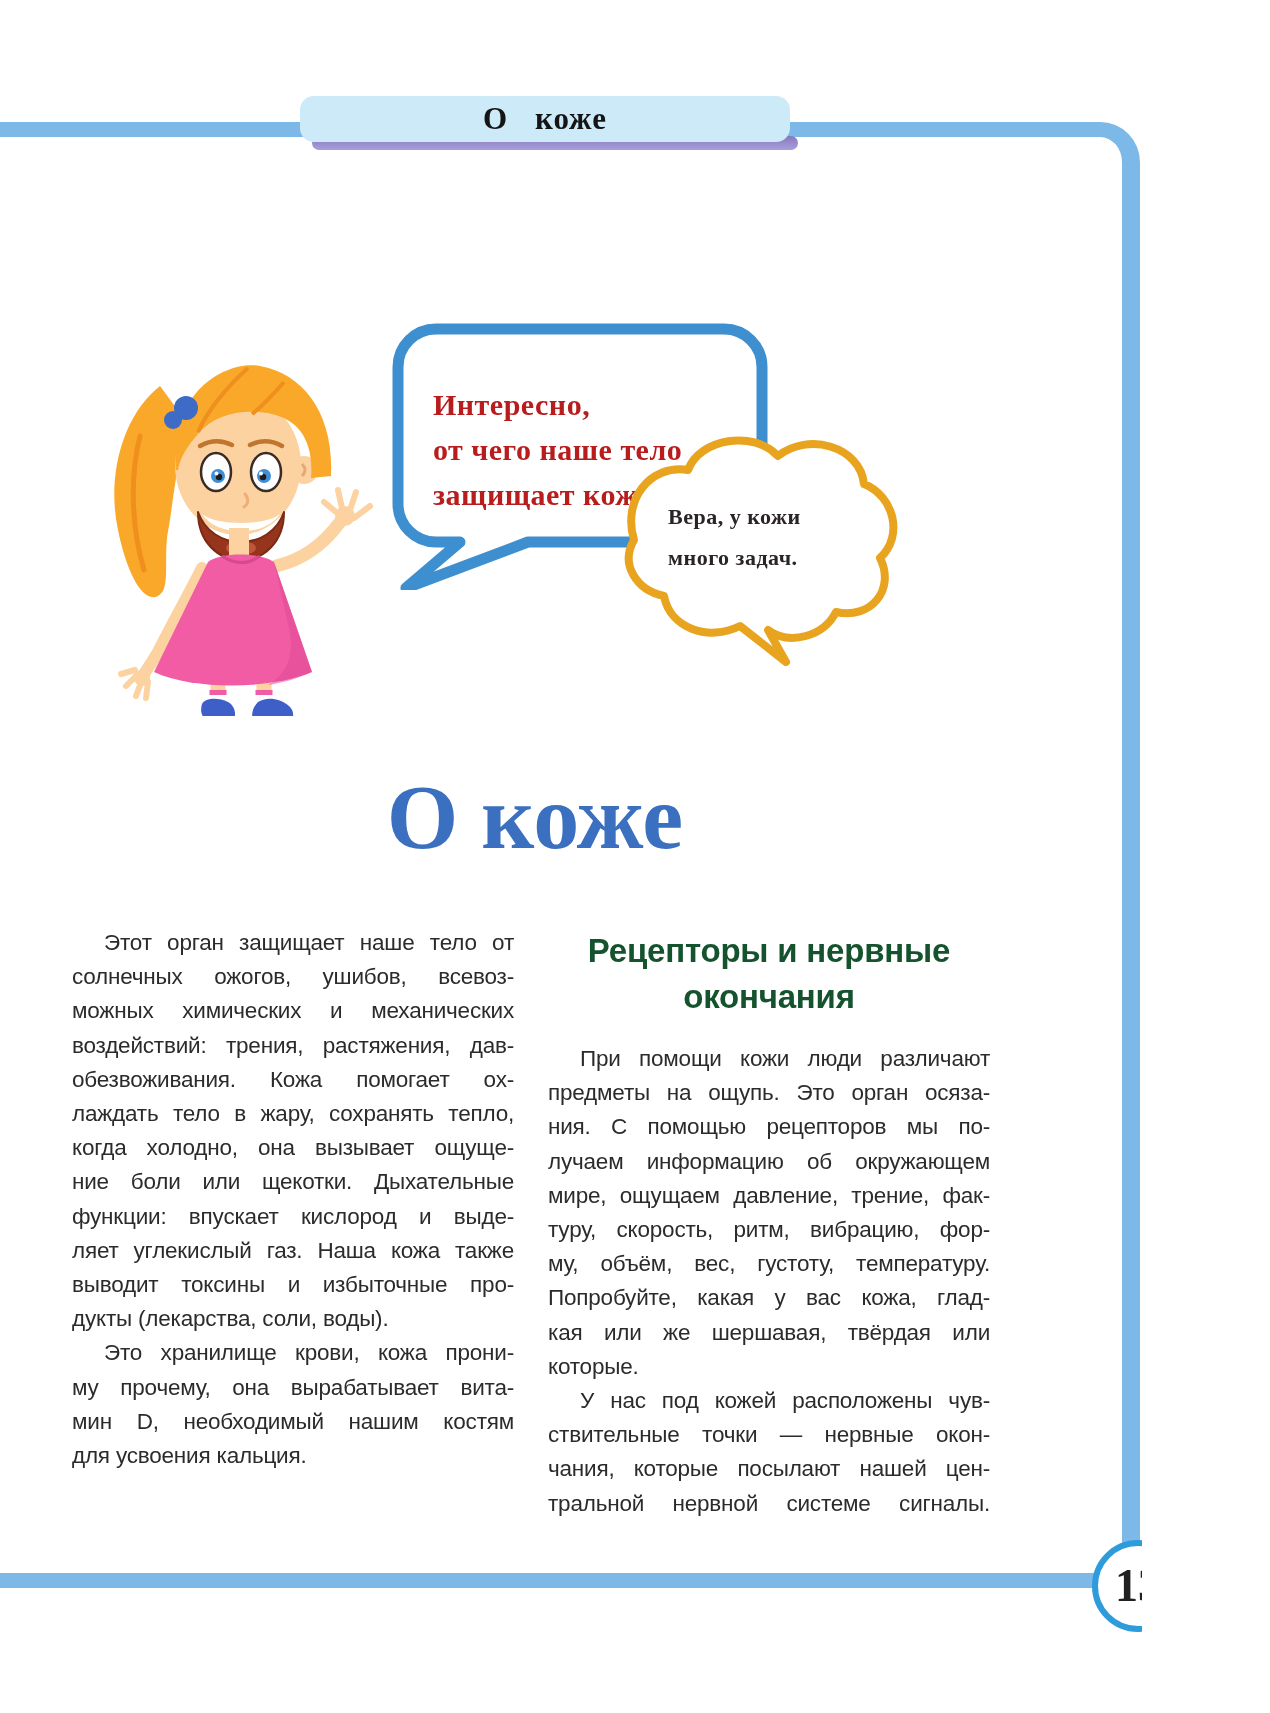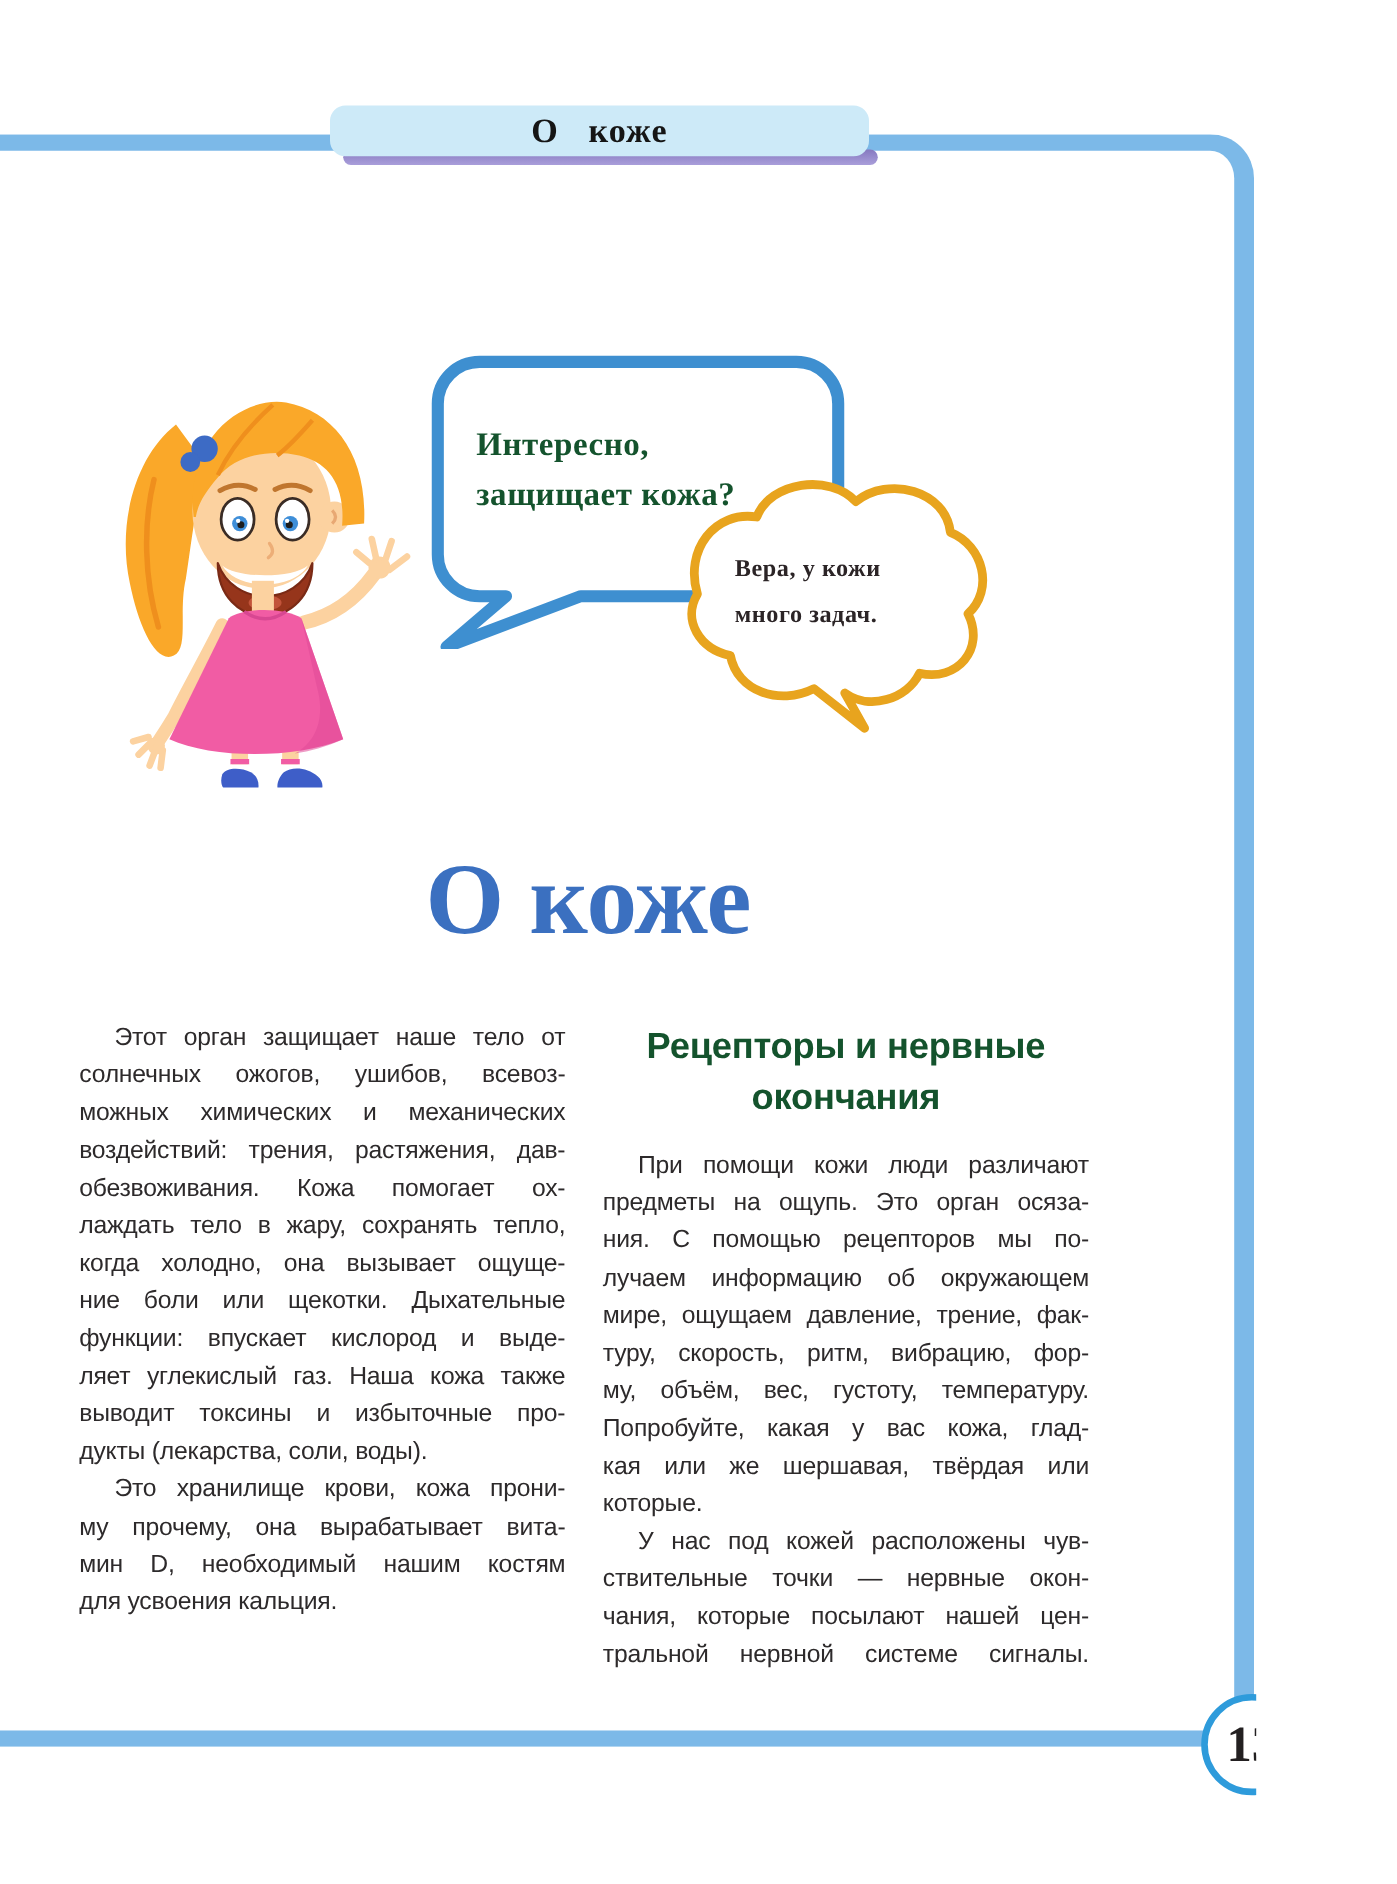--- a/index.html
+++ b/index.html
@@ -16,21 +16,21 @@
               background:linear-gradient(180deg,#8679C0,#A99EDA);}
   .tab{position:absolute;left:300px;top:96px;width:490px;height:46px;background:#CDEAF8;border-radius:14px;
        text-align:center;}
   .tab span{font-family:"Liberation Serif",serif;font-weight:bold;font-size:31px;line-height:46px;
        color:#151515;word-spacing:18px;letter-spacing:1px;}
 
   .girl{position:absolute;left:98px;top:356px;width:284px;height:360px;}
 
   .bubble-blue-svg{position:absolute;left:390px;top:322px;width:380px;height:268px;}
   .bubble-blue-text{position:absolute;left:433px;top:382px;font-family:"Liberation Serif",serif;
-       font-weight:bold;font-size:30px;line-height:45px;color:#14532d;letter-spacing:.5px;white-space:nowrap;}
+       font-weight:bold;font-size:30px;line-height:45px;color:#b91c1c;letter-spacing:.5px;white-space:nowrap;}
   .bubble-orange-svg{position:absolute;left:612px;top:412px;width:300px;height:262px;}
   .bubble-orange-text{position:absolute;left:668px;top:496px;font-family:"Liberation Serif",serif;
        font-weight:bold;font-size:22px;line-height:41px;color:#2B2426;letter-spacing:.5px;white-space:nowrap;}
 
   .title{position:absolute;left:60px;top:765px;width:950px;margin:0;text-align:center;
          font-family:"Liberation Serif",serif;font-weight:bold;font-size:92px;line-height:105px;color:#3B70C0;}
 
   .columns{position:absolute;left:72px;top:926px;width:930px;display:flex;gap:34px;}
   .col{width:442px;font-size:22.5px;line-height:34.2px;color:#2D2A2B;letter-spacing:-0.2px;}
   .jl{text-align:justify;text-align-last:justify;}
@@ -116,20 +116,21 @@
       <path d="M160,346 C154,352 152,361 157,367 L186,367 C196,367 198,356 191,350 C181,341 167,341 160,346 Z" fill="#3E5EC8"></path>
       <path d="M106,362 L136,363 M156,362 L194,363" stroke="#2B479F" stroke-width="3"></path>
     </g>
   </svg>
 
   <svg class="bubble-blue-svg" viewBox="0 0 380 268" aria-hidden="true">
     <path d="M46,7 L334,7 A38,38 0 0 1 372,45 L372,182 A38,38 0 0 1 334,220 L138,220 L16,266 L70,220 L46,220 A38,38 0 0 1 8,182 L8,45 A38,38 0 0 1 46,7 Z" fill="#ffffff" stroke="#3E8FD0" stroke-width="11" stroke-linejoin="round"></path>
   </svg>
   <div class="bubble-blue-text">
       <div class="bub-line">Интересно,</div>
+      <div class="bub-line">от чего наше тело</div>
       <div class="bub-line">защищает кожа?</div>
     </div>
 
   <svg class="bubble-orange-svg" viewBox="0 0 300 262" aria-hidden="true">
     <path d="M22,128 C10,88 38,52 76,58 C88,26 142,18 166,44 C196,20 248,34 252,72 C282,84 292,124 268,146 C284,178 258,208 224,200 C212,224 178,234 156,218 L174,250 L128,214 C96,230 58,216 52,184 C24,178 8,152 22,128 Z" fill="#ffffff" stroke="#E8A41E" stroke-width="8" stroke-linejoin="round"></path>
   </svg>
   <div class="bubble-orange-text">
       <div class="bub-line">Вера, у кожи</div>
       <div class="bub-line">много задач.</div>
     </div>

